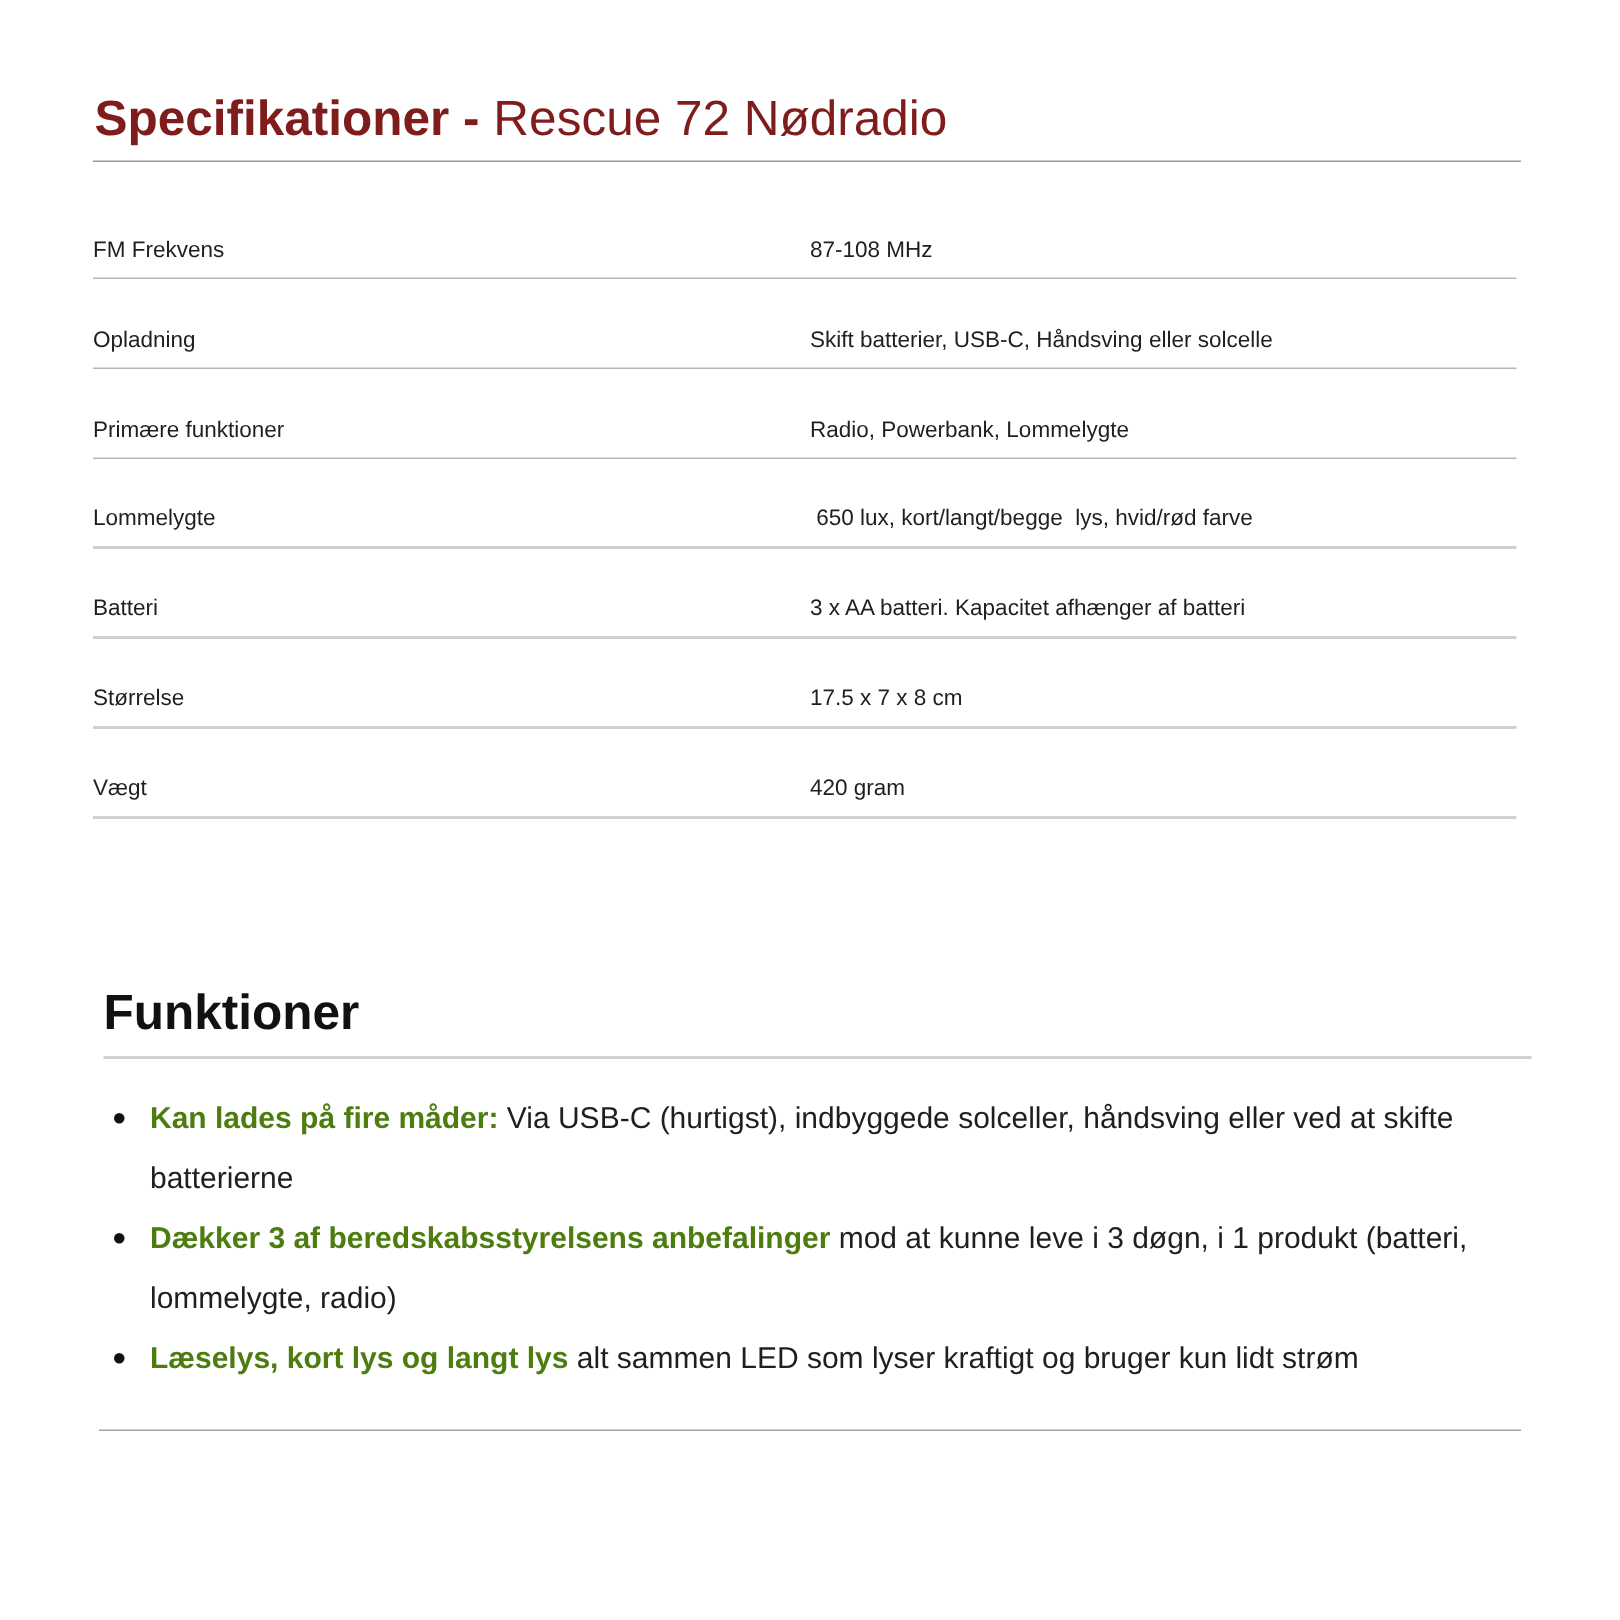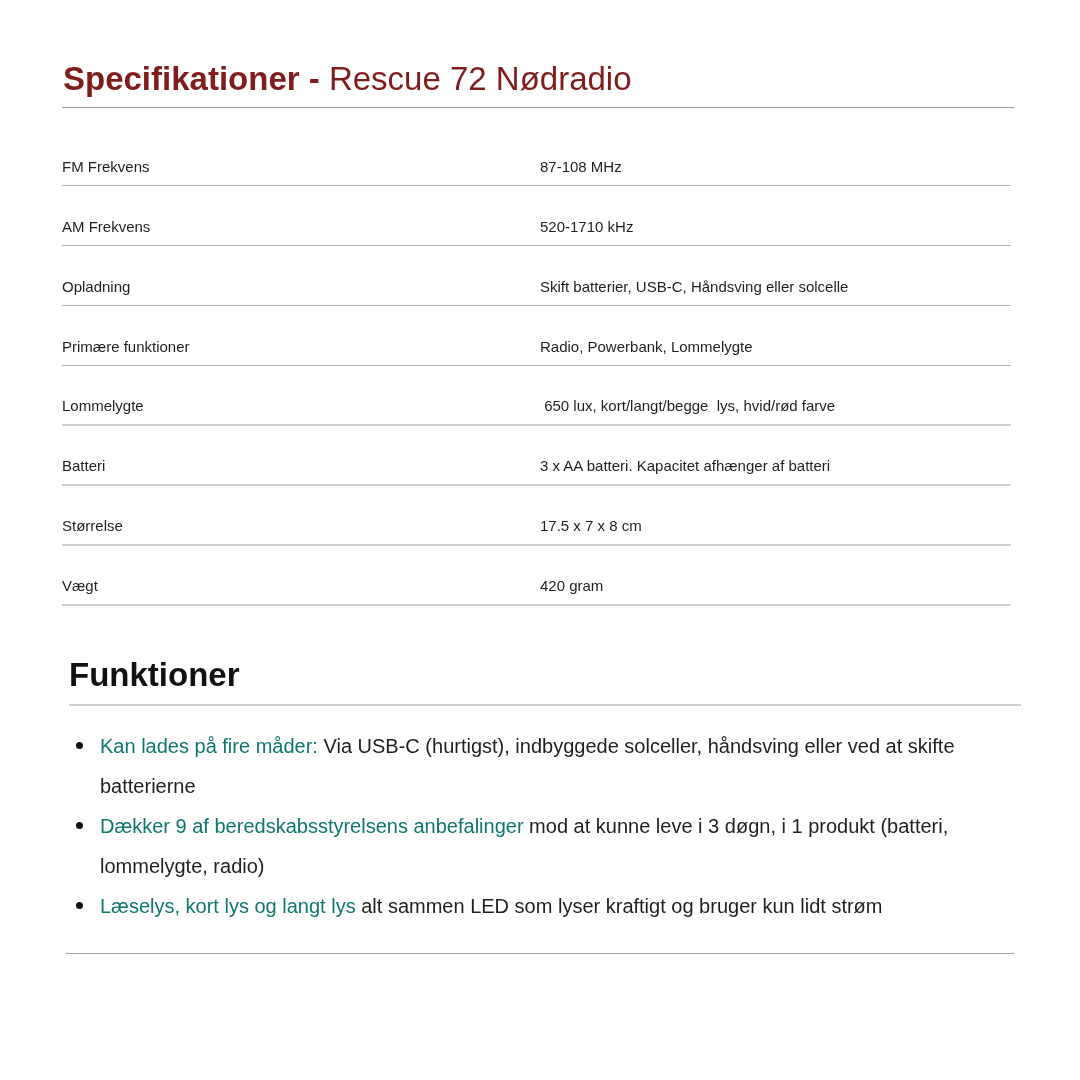--- a/index.html
+++ b/index.html
@@ -101,46 +101,42 @@
     .feature-item .bullet {
       position: absolute;
       left: 4px;
       top: 16px;
       width: 7px;
       height: 7px;
       border-radius: 50%;
       background: #111111;
     }
     .feature-item .lead {
-      font-weight: normal;
-      color: #0f766e;
+      font-weight: bold;
+      color: #4d7c0f;
     }
     .bottom-rule {
       position: absolute;
       left: 66px;
       top: 953px;
       width: 948px;
       height: 0;
       border-top: 1px solid #a5a5a5;
     }
   </style>
 </head>
 <body>
 
 <h1 class="page-title"><span class="title-bold">Specifikationer -</span><span> Rescue 72 Nødradio</span></h1>
 <div class="title-rule"></div>
 
 <div class="spec-table">
   <div class="spec-row">
     <span class="spec-label">FM Frekvens</span>
     <span class="spec-value">87-108 MHz</span>
-  </div>
-  <div class="spec-row">
-    <span class="spec-label">AM Frekvens</span>
-    <span class="spec-value">520-1710 kHz</span>
   </div>
   <div class="spec-row">
     <span class="spec-label">Opladning</span>
     <span class="spec-value">Skift batterier, USB-C, Håndsving eller solcelle</span>
   </div>
   <div class="spec-row">
     <span class="spec-label">Primære funktioner</span>
     <span class="spec-value">Radio, Powerbank, Lommelygte</span>
   </div>
   <div class="spec-row lighter">
@@ -162,20 +158,20 @@
 </div>
 
 <h2 class="section-title">Funktioner</h2>
 <div class="section-rule"></div>
 
 <ul class="feature-list">
   <li class="feature-item">
     <span class="bullet"></span><span class="lead">Kan lades på fire måder:</span><span> Via USB-C (hurtigst), indbyggede solceller, håndsving eller ved at skifte batterierne</span>
   </li>
   <li class="feature-item">
-    <span class="bullet"></span><span class="lead">Dækker 9 af beredskabsstyrelsens anbefalinger</span><span> mod at kunne leve i 3 døgn, i 1 produkt (batteri, lommelygte, radio)</span>
+    <span class="bullet"></span><span class="lead">Dækker 3 af beredskabsstyrelsens anbefalinger</span><span> mod at kunne leve i 3 døgn, i 1 produkt (batteri, lommelygte, radio)</span>
   </li>
   <li class="feature-item">
     <span class="bullet"></span><span class="lead">Læselys, kort lys og langt lys</span><span> alt sammen LED som lyser kraftigt og bruger kun lidt strøm</span>
   </li>
 </ul>
 
 <div class="bottom-rule"></div>
 
 </body></html>

